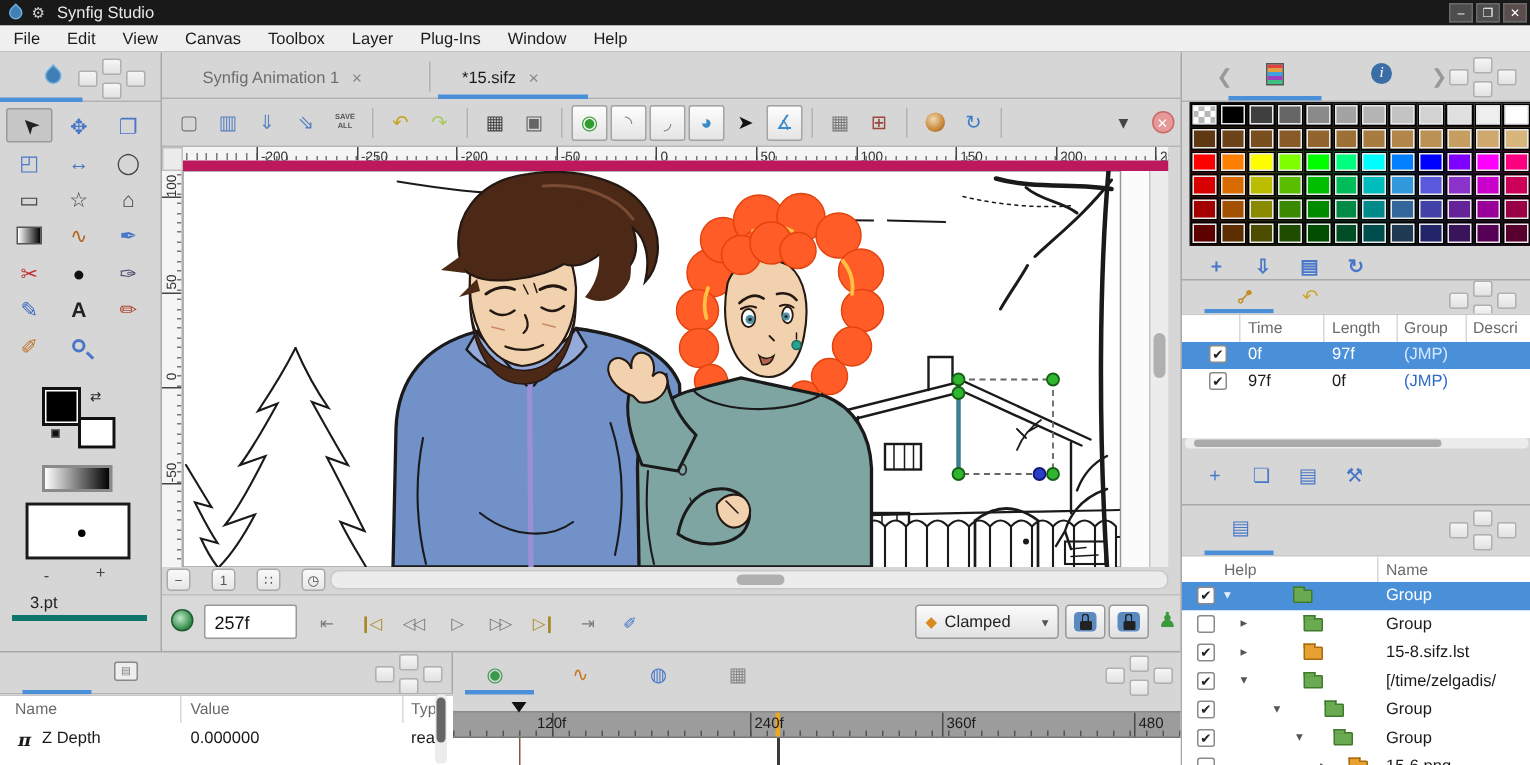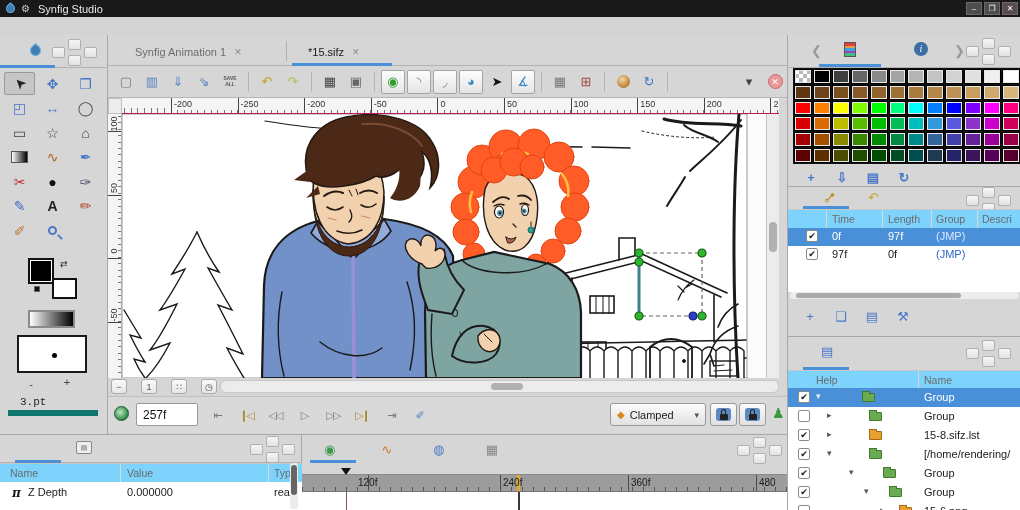--- a/index.html
+++ b/index.html
@@ -42,21 +42,21 @@
   #swap-colors { left:60px; top:224px; font-size:9px; color:#222; }
   #reset-colors { left:34px; top:251px; width:6px; height:6px; background:#111; border:1px solid #666; }
   #grad-default { left:28px; top:275px; width:47px; height:18px; border:2px solid #8a8a8a;
     background:linear-gradient(90deg,#fff,#000); }
   #brush-preview { left:17px; top:300px; width:70px; height:38px; background:#fff; border:2px solid #1a1a1a; }
   #brush-dot { position:absolute; left:33px; top:16px; width:5px; height:5px; background:#000; border-radius:50%; }
   .sizebtn { width:14px; height:12px; color:#444; font-size:11px; display:flex; align-items:center; justify-content:center; }
   #size-minus { left:24px; top:343px; }
   #size-plus { left:60px; top:341px; }
   #brush-size { left:8px; top:360px; width:90px; font-size:11px; color:#222;
-    border-bottom:6px solid #0f766e; padding:1px 12px 2px;font-family:Liberation Mono, monospace; }
+    border-bottom:4px solid #0f766e; padding:1px 12px 2px; }
 
   
   #centercol { left:108px; top:35px; width:679px; height:398px; background:#d6d6d6; }
   #doctabs { position:absolute; left:0; top:0; width:679px; height:31px; border-bottom:1px solid #b2b2b2; }
   .doctab { position:absolute; top:6px; height:22px; display:flex; align-items:center; gap:8px;
     font-size:11px; color:#6d6d6d; }
   .doctab.active { color:#1a1a1a; }
   .doctab-close { color:#8a8a8a; font-size:9px; }
   #tab1 { left:27px; } #tab2 { left:200px; }
   #active-tab-underline { position:absolute; left:184px; top:28px; width:100px; height:3px; background:#4a90d9; }
@@ -70,21 +70,21 @@
   .btn .tiny { font-size:5px; line-height:1.1; text-align:center; font-weight:bold; }
   .tsep { width:1px; height:20px; background:#b4b4b4; margin:0 4px; flex:0 0 auto; }
   .push { margin-left:auto; }
   .onion { width:13px; height:13px; border-radius:50%;
     background:radial-gradient(circle at 40% 35%, #f0d8b0, #c8883a 60%, #8a5a20); }
   .closecirc { width:15px; height:15px; border-radius:50%; background:#e89898; color:#fff;
     font-size:9px; display:flex; align-items:center; justify-content:center; border:1px solid #c86a6a; }
 
   
   #ruler-corner { left:0; top:63px; width:14px; height:16px; background:#ececec; border:1px solid #c0c0c0; }
-  #ruler-h { left:14px; top:63px; width:657px; height:16px; background:#f5f5f5; border-bottom:1px solid #be185d;
+  #ruler-h { left:14px; top:63px; width:657px; height:16px; background:#f5f5f5; border-bottom:7px solid #be185d;
     overflow:hidden; }
   #ruler-v { left:0; top:79px; width:14px; height:264px; background:#f5f5f5; border-right:1px solid #b0b0b0;
     overflow:hidden; }
   .tickh { position:absolute; bottom:0; width:1px; height:3px; background:#777; }
   .tickh.mid { height:5px; } .tickh.maj { height:15px; background:#444; }
   .lblh { position:absolute; top:1px; font-size:9px; color:#333; }
   .tickv { position:absolute; right:0; height:1px; width:3px; background:#777; } .tickv.maj { width:14px; background:#444; }
   .lblv { position:absolute; right:0px; font-size:9px; color:#333; transform:rotate(-90deg);
     transform-origin:center; width:24px; text-align:center; }
   #canvas { left:14px; top:79px; width:644px; height:264px; background:#fbfbfb; overflow:hidden; }
@@ -141,21 +141,21 @@
   #palette-grid { position:absolute; left:5px; top:33px; width:228px; height:96px; background:#111;
     display:grid; grid-template-columns:repeat(12,1fr); grid-template-rows:repeat(6,1fr); padding:1px; gap:1px; }
   .swatch { border:1px solid #000; outline:1px solid #e8e8e8; outline-offset:-2px; }
   .swatch.checker { background:repeating-conic-gradient(#b8b8b8 0 25%, #fff 0 50%); background-size:8px 8px; }
   .pal-actions { position:absolute; top:133px; left:0; width:233px; height:20px; }
   .pact { position:absolute; top:0; width:22px; height:18px; display:flex; align-items:center;
     justify-content:center; font-size:13px; color:#4a78c8; font-weight:bold; }
 
   
   #kf-panel { position:absolute; left:0; top:151px; width:233px; height:150px; border-top:1px solid #a8a8a8; }
-  .thead { position:absolute; left:0; width:233px; height:22px; background:#7dd3fc;
+  .thead { position:absolute; left:0; width:233px; height:22px; background:#ffffff;
     border-top:1px solid #c8c8c8; border-bottom:1px solid #c8c8c8; font-size:10.5px; color:#6a6a6a; }
   .thead span { position:absolute; top:3px; }
   .thead i { position:absolute; top:0; width:1px; height:18px; background:#d8d8d8; }
   .kfrow { position:absolute; left:0; width:233px; height:18px; font-size:11px; color:#1a1a1a; background:#fff; }
   .kfrow.sel { background:#4a90d9; color:#fff; }
   .kfrow span { position:absolute; top:2px; }
   .cb { position:absolute; width:12px; height:12px; background:#fff; border:1px solid #8a8a8a;
     border-radius:2px; font-size:9px; line-height:11px; text-align:center; color:#222; top:2px; }
   .jump { color:#2a6ac8; } .sel .jump { color:#d8e8ff; }
   #kf-hscroll { position:absolute; left:2px; top:105px; width:229px; height:7px; background:#ececec; border-radius:3px; }
@@ -216,20 +216,31 @@
     <span class="drop-icon"></span>
     <span class="gear-icon">⚙</span>
     <span>Synfig Studio</span>
     <span id="win-btns">
       <span class="winbtn">–</span>
       <span class="winbtn">❐</span>
       <span class="winbtn close">✕</span>
     </span>
   </div>
 
+  <div id="menubar" class="abs">
+      <span class="menu-item">File</span>
+      <span class="menu-item">Edit</span>
+      <span class="menu-item">View</span>
+      <span class="menu-item">Canvas</span>
+      <span class="menu-item">Toolbox</span>
+      <span class="menu-item">Layer</span>
+      <span class="menu-item">Plug-Ins</span>
+      <span class="menu-item">Window</span>
+      <span class="menu-item">Help</span>
+    </div>
 
   <div id="toolbox" class="abs">
     <div id="toolbox-header">
       <span class="drop-icon" style="position:absolute;left:24px;top:10px;width:11px;height:11px;"></span>
       <div id="toolbox-underline"></div>
     <div class="dock" style="left: 52px; top: 4px;">
           <span style="left: 16px; top: 0px;"></span>
           <span style="left: 0px; top: 8px;"></span>
           <span style="left: 32px; top: 8px;"></span>
           <span style="left: 16px; top: 16px;"></span>
@@ -925,21 +936,21 @@
           <div class="lrow" style="top: 38px;">
             <span class="cb">✔</span>
             <span class="exp" style="left: 39px;">▸</span>
             <span class="folder orange" style="left: 81px;"></span>
             <span class="lname">15-8.sifz.lst</span>
           </div>
           <div class="lrow" style="top: 57px;">
             <span class="cb">✔</span>
             <span class="exp" style="left: 39px;">▾</span>
             <span class="folder" style="left: 81px;"></span>
-            <span class="lname">[/home/rendering/</span>
+            <span class="lname">[/time/zelgadis/</span>
           </div>
           <div class="lrow" style="top: 76px;">
             <span class="cb">✔</span>
             <span class="exp" style="left: 61px;">▾</span>
             <span class="folder" style="left: 95px;"></span>
             <span class="lname">Group</span>
           </div>
           <div class="lrow" style="top: 95px;">
             <span class="cb">✔</span>
             <span class="exp" style="left: 76px;">▾</span>

